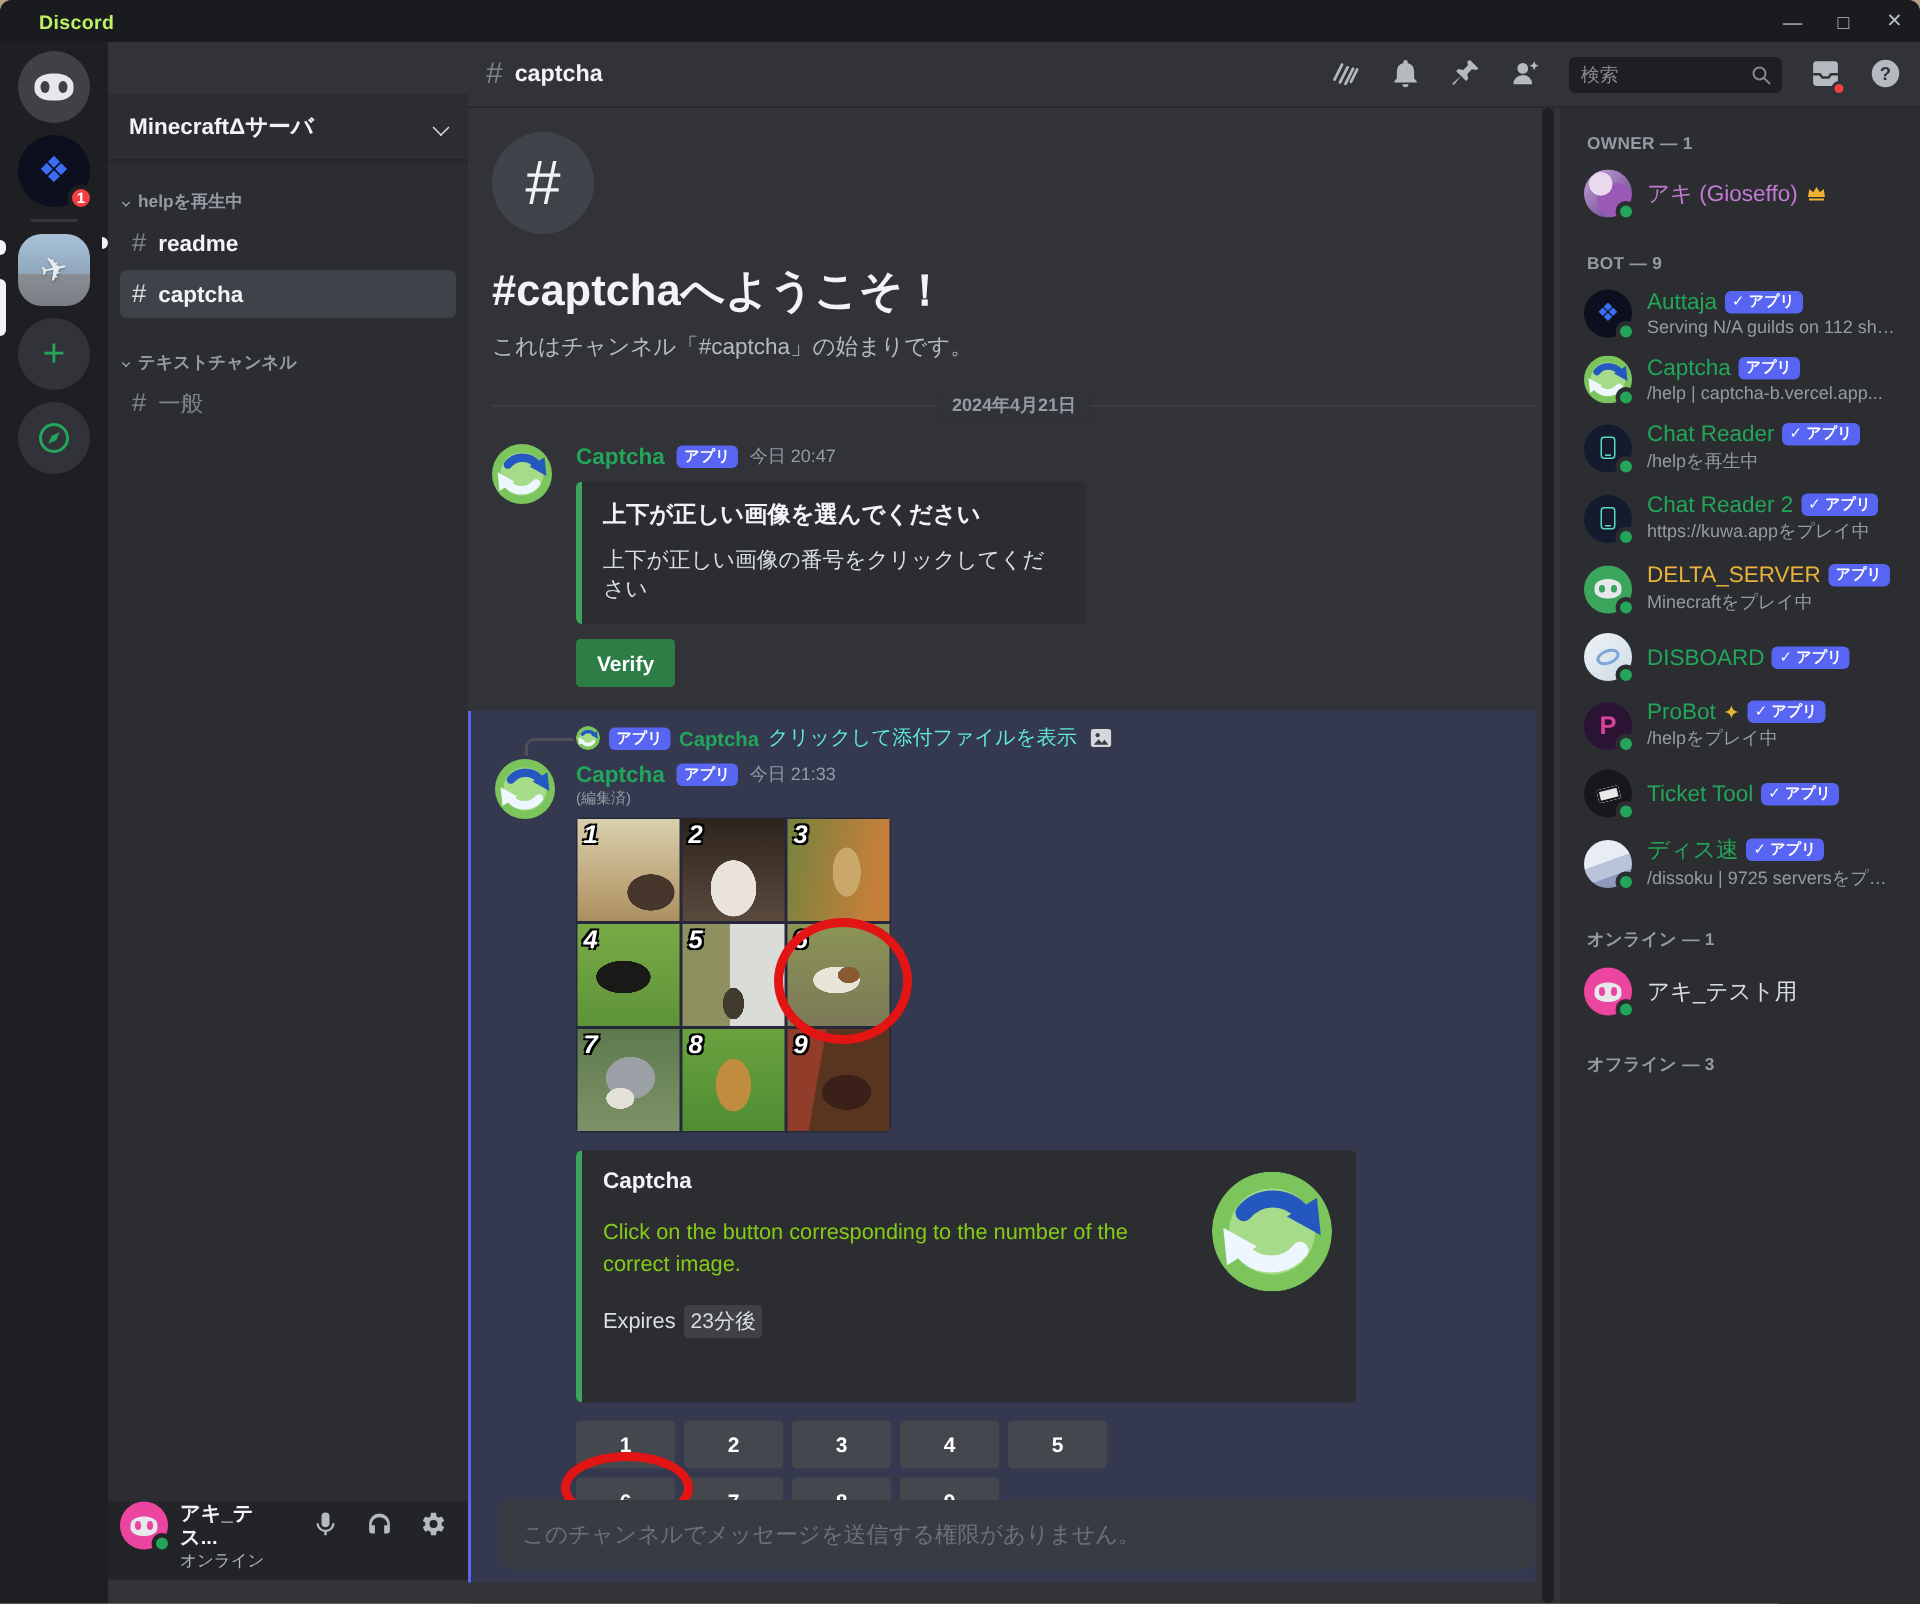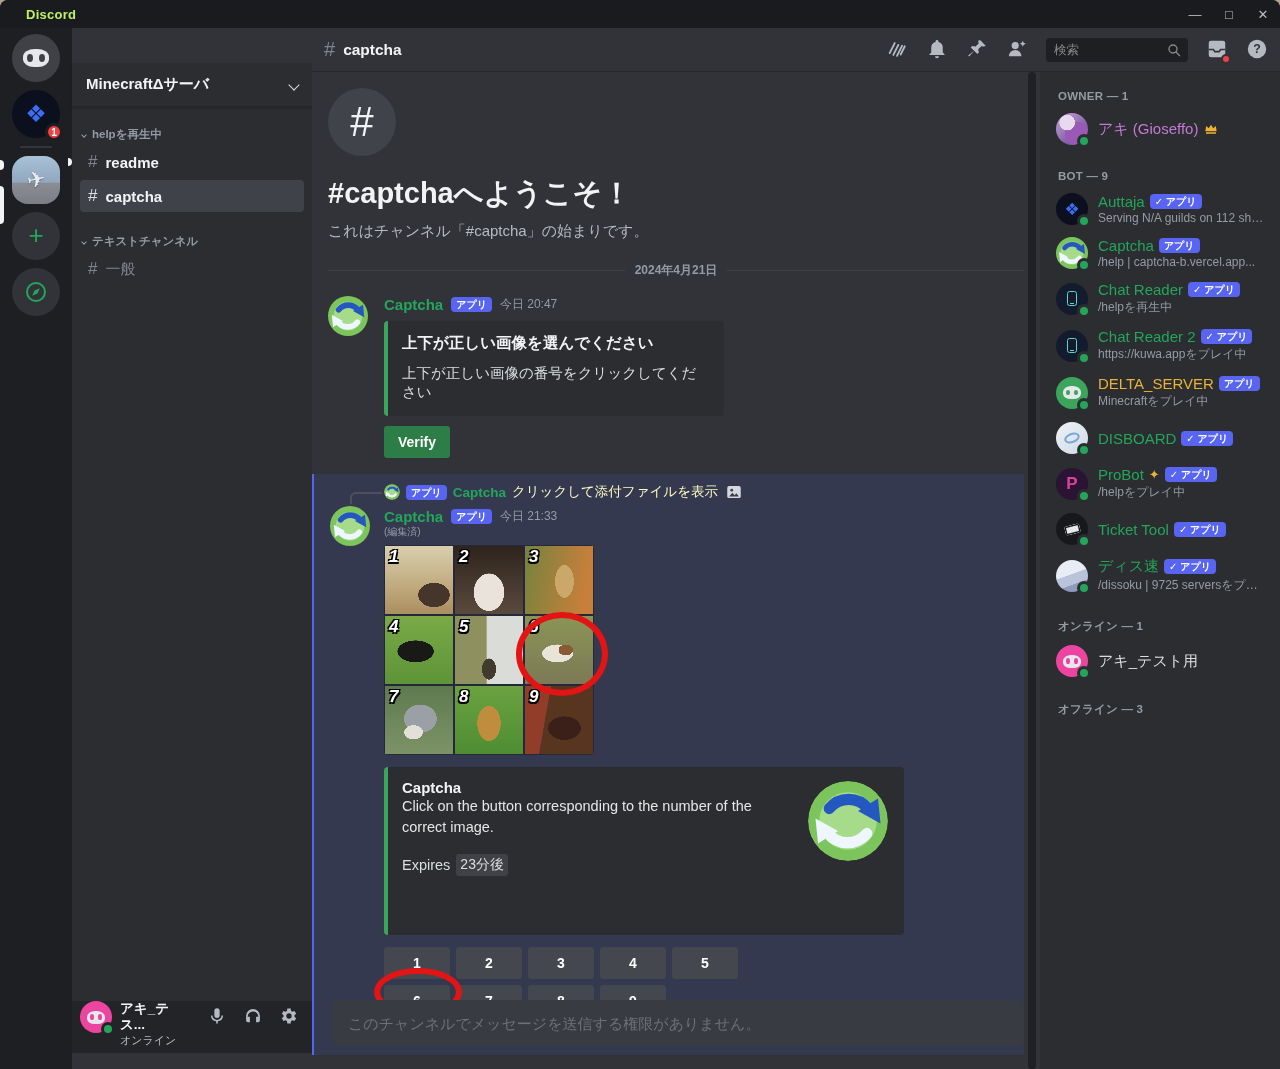--- a/index.html
+++ b/index.html
@@ -114,21 +114,21 @@
   .embed-title { color:#f2f3f5; font-size:15.5px; font-weight:bold; }
   .embed-desc { color:#dbdee1; font-size:14.5px; margin-top:10px; }
   .btn-green { margin-top:10px; width:66px; height:32px; background:#2d7d46; border:none; border-radius:3px; color:#fff; font-size:14px; font-weight:bold; font-family:inherit; cursor:pointer; }
 
   
   .ephemeral { position:relative; margin-top:16px; background:#35394f; border-left:2px solid #5865f2; width:712px; padding:8px 16px 12px 0; }
   .reply-spine { position:absolute; left:36px; top:18px; width:32px; height:12px; border-left:2px solid #4e5058; border-top:2px solid #4e5058; border-top-left-radius:6px; }
   .reply-row { display:flex; align-items:center; gap:6px; margin-left:70px; height:20px; cursor:pointer; }
   .reply-av { width:16px; height:16px; border-radius:50%; flex:none; }
   .reply-author { color:#23a55a; font-size:13.5px; font-weight:600; }
-  .reply-text { color:#fef9c3; font-size:13.5px; white-space:nowrap; }
+  .reply-text { color:#5eead4; font-size:13.5px; white-space:nowrap; }
   .eph-avatar { position:absolute; left:16px; top:32px; cursor:pointer; }
   .eph-content { margin-left:70px; margin-top:6px; }
   .edited { color:#949ba4; font-size:10px; margin-top:0; }
 
   .grid { margin-top:6px; width:210px; display:grid; grid-template-columns:repeat(3,68px); grid-auto-rows:68px; gap:2px; background:#26273a; padding:1px; border-radius:4px; }
   .cell { position:relative; overflow:hidden; }
   .cell .num { position:absolute; left:4px; top:1px; color:#fff; font-size:17px; font-weight:bold; font-style:italic; text-shadow:-1.5px -1.5px 0 #000,1.5px -1.5px 0 #000,-1.5px 1.5px 0 #000,1.5px 1.5px 0 #000; }
   .c1 { background:radial-gradient(ellipse 26px 20px at 72% 72%,#46352a 60%,transparent 61%),linear-gradient(180deg,#d8cfae,#bca375 70%,#a98f60); }
   .c2 { background:radial-gradient(ellipse 26px 32px at 50% 68%,#e9e3dc 58%,transparent 59%),linear-gradient(180deg,#2e241c,#5a4a3e); }
   .c3 { background:radial-gradient(ellipse 16px 28px at 58% 52%,#c9a86a 58%,transparent 59%),linear-gradient(100deg,#75833f,#c77f3a 85%); }
@@ -136,21 +136,21 @@
   .c5 { background:radial-gradient(ellipse 12px 18px at 50% 78%,#403a2f 58%,transparent 59%),linear-gradient(90deg,#8f9060 0 46%,#d9dcd7 47%); }
   .c6 { background:radial-gradient(ellipse 12px 9px at 60% 50%,#8a5a33 60%,transparent 61%),radial-gradient(ellipse 28px 16px at 48% 55%,#e9e4d8 55%,transparent 56%),linear-gradient(180deg,#8b9455,#7c7a57); }
   .c7 { background:radial-gradient(ellipse 16px 12px at 42% 68%,#e3e0da 58%,transparent 59%),radial-gradient(ellipse 28px 24px at 52% 48%,#9aa0a6 58%,transparent 59%),linear-gradient(180deg,#5d7a4e,#7d9367); }
   .c8 { background:radial-gradient(ellipse 20px 30px at 50% 55%,#c08c3e 58%,transparent 59%),linear-gradient(180deg,#6aa23f,#4f8d33); }
   .c9 { background:radial-gradient(ellipse 28px 20px at 58% 62%,#3a2018 58%,transparent 59%),linear-gradient(100deg,#923c2a 0 32%,#57351f 33%); }
 
   .embed2 { width:520px; min-height:168px; position:relative; margin-top:12px; padding-right:120px; }
   .embed2 .e2-title { color:#f2f3f5; font-size:15px; font-weight:bold; }
   .step-row { display:flex; align-items:center; gap:6px; margin-top:14px; color:#dbdee1; font-size:14.5px; }
   .step-bold { font-weight:bold; color:#f2f3f5; }
-  .e2-desc { color:#e5e5e5; font-size:14.5px; margin-top:0; line-height:1.45; max-width:390px; }
+  .e2-desc { color:#84cc16; font-size:14.5px; margin-top:16px; line-height:1.45; max-width:390px; }
   .expires-row { display:flex; align-items:center; gap:6px; margin-top:16px; color:#dbdee1; font-size:14.5px; }
   .time-pill { background:#3f4147; border-radius:3px; padding:2px 4px; color:#dbdee1; font-size:14px; }
   .e2-thumb { position:absolute; right:16px; top:14px; width:80px; height:80px; border-radius:50%; overflow:hidden; }
 
   .btn-rows { margin-top:12px; }
   .btn-row { display:flex; gap:6px; margin-bottom:6px; }
   .num-btn { width:66px; height:32px; background:#45474e; border:none; border-radius:3px; color:#fff; font-size:14px; font-weight:bold; font-family:inherit; cursor:pointer; }
   .eph-footer { display:flex; align-items:center; gap:6px; margin-top:8px; font-size:13.5px; }
   .eph-footer .note { color:#b5bac1; }
   .eph-footer .sep { color:#b5bac1; }

